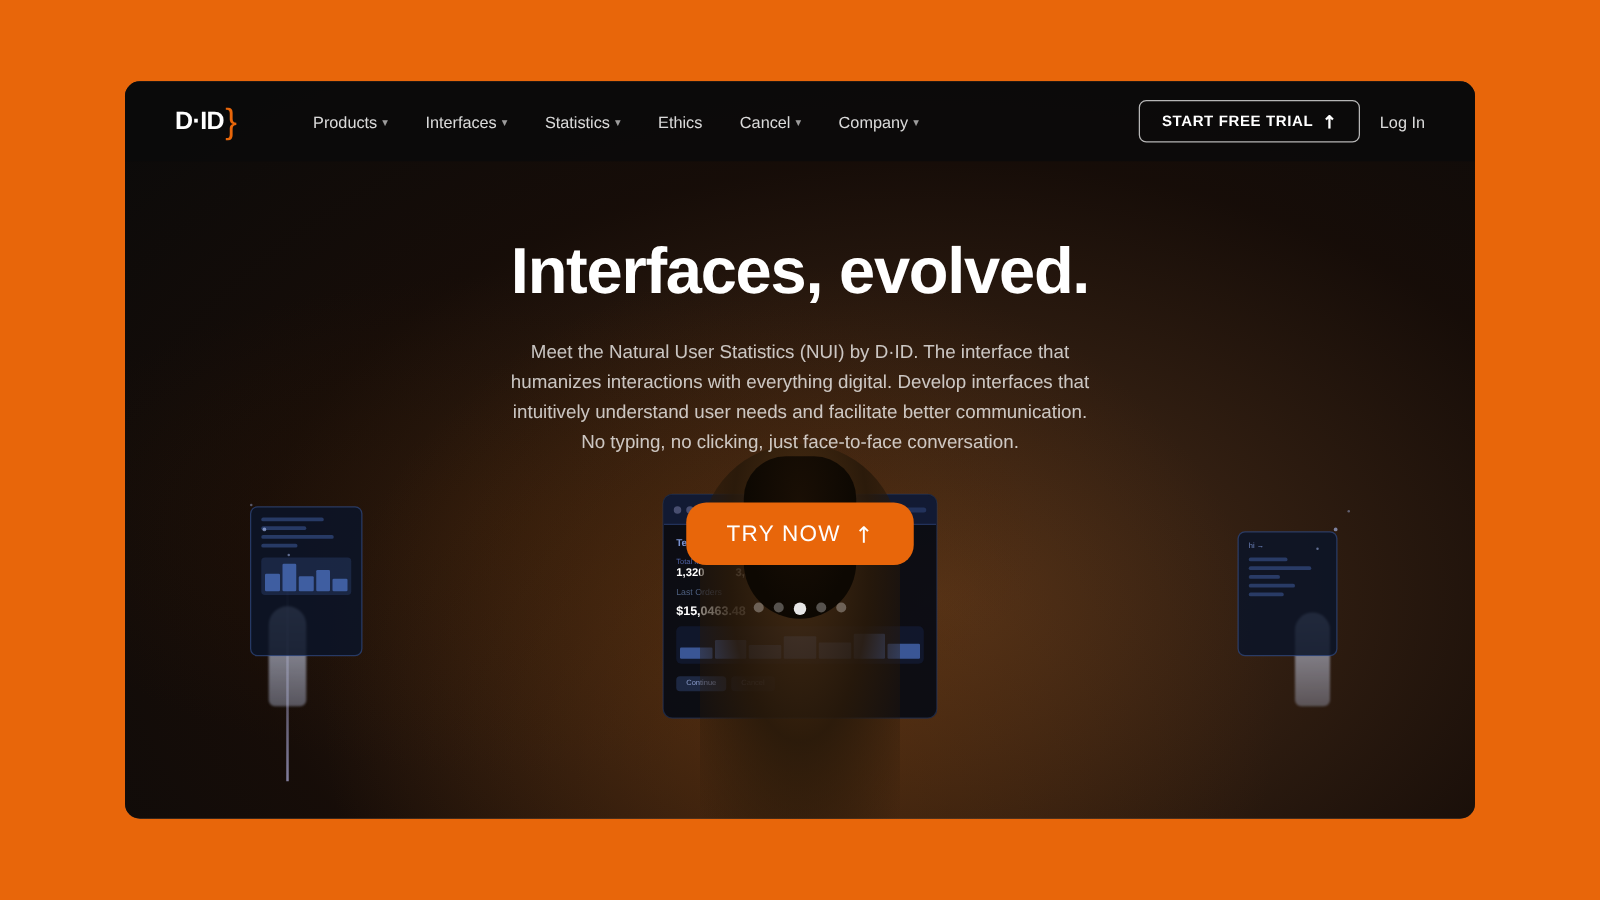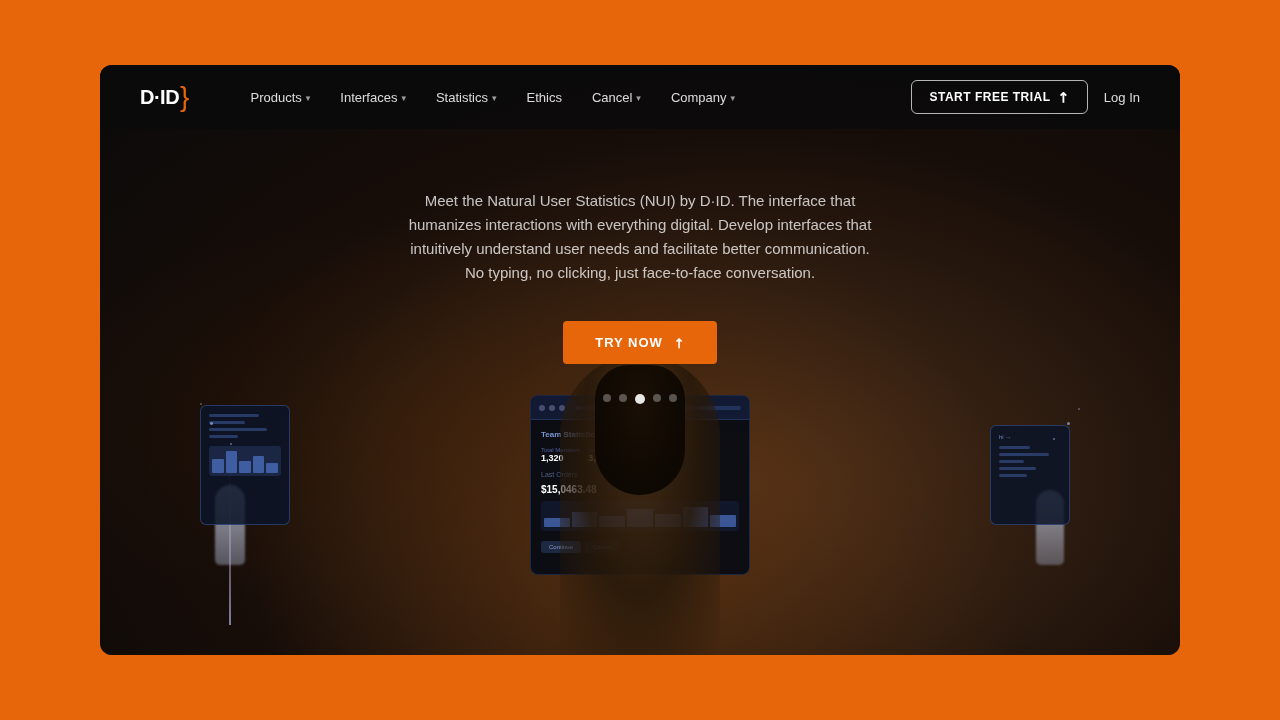--- a/index.html
+++ b/index.html
@@ -164,23 +164,23 @@
       line-height: 1.6;
       max-width: 480px;
       margin-bottom: 36px;
     }
 
     .btn-try {
       background: #E8660A;
       color: white;
       border: none;
       padding: 14px 32px;
-      border-radius: 4px;
-      font-size: 13px;
-      font-weight: 700;
+      border-radius: 16px;
+      font-size: 18px;
+      font-weight: 400;
       letter-spacing: 1px;
       text-transform: uppercase;
       cursor: pointer;
       display: flex;
       align-items: center;
       gap: 10px;
       margin-bottom: 30px;
     }
 
     
@@ -432,20 +432,21 @@
         <span>START FREE TRIAL</span>
         <span class="arrow-icon">↗</span>
       </button>
       <button class="btn-login">
         <span>Log In</span>
       </button>
     </div>
   </nav>
 
   <section class="hero">
+    <h1 class="hero-title">Interfaces, evolved.</h1>
     <p class="hero-subtitle">Meet the Natural User Statistics (NUI) by D·ID. The interface that humanizes interactions with everything digital. Develop interfaces that intuitively understand user needs and facilitate  better communication. No typing, no clicking, just face-to-face conversation.</p>
     <button class="btn-try">
       <span>TRY NOW</span>
       <span style="transform:rotate(-45deg); display:inline-block;">↗</span>
     </button>
     <div class="dots">
       <div class="dot"></div>
       <div class="dot"></div>
       <div class="dot active"></div>
       <div class="dot"></div>

